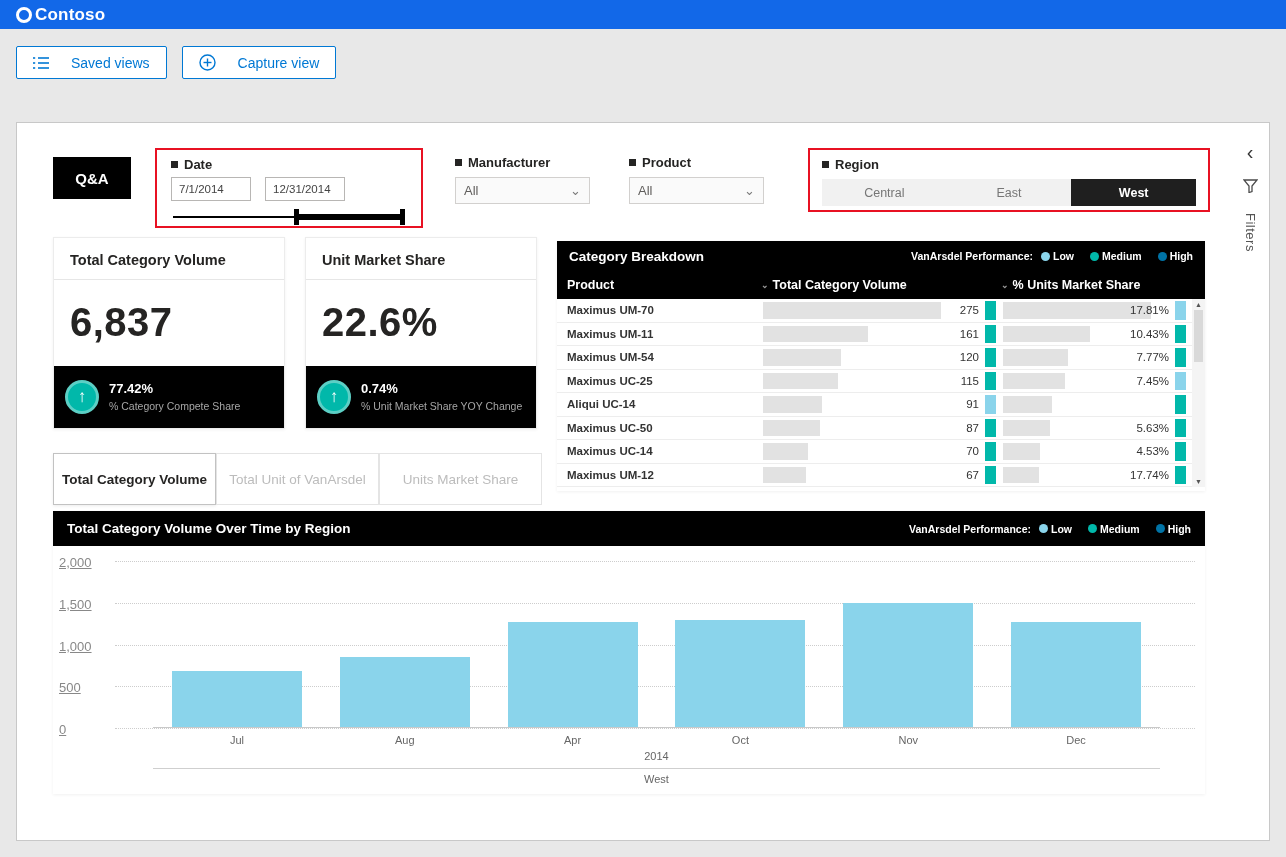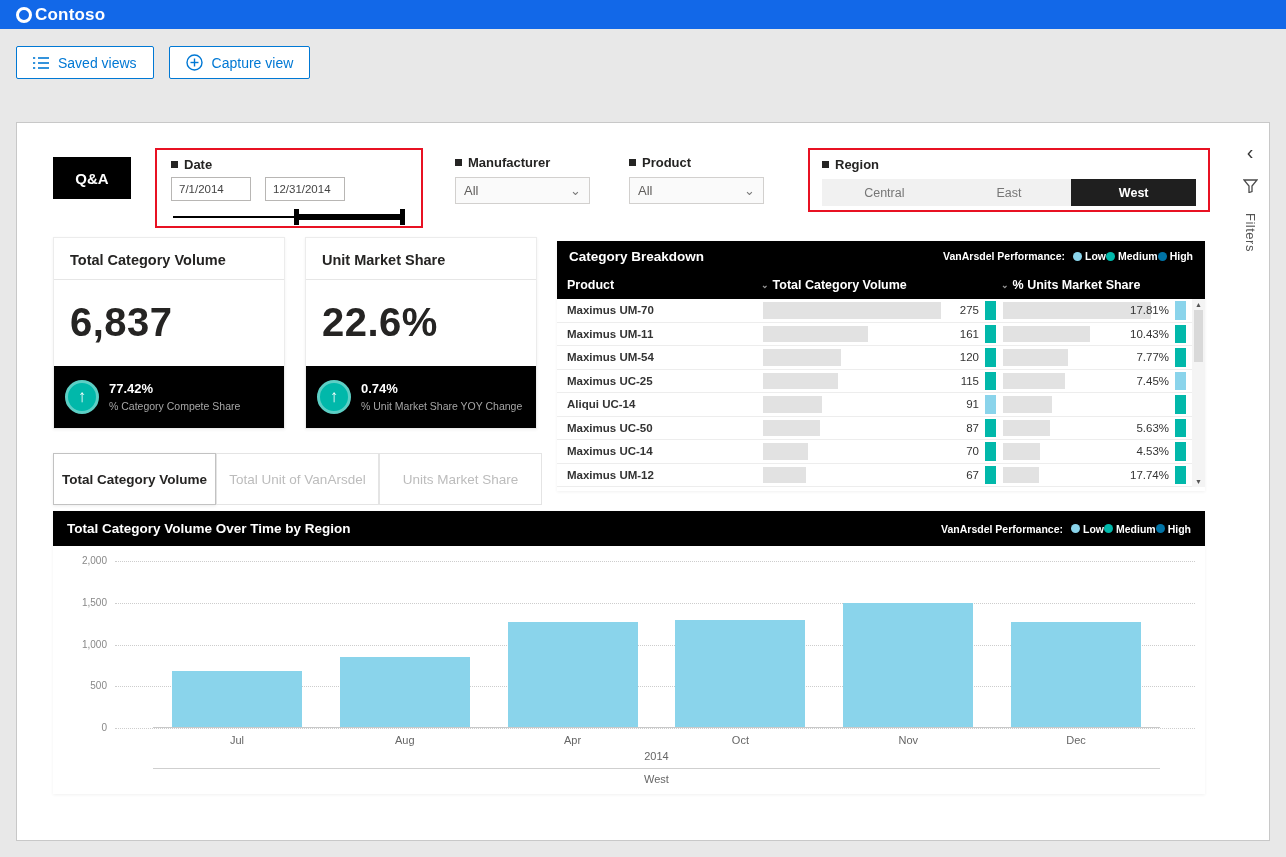--- a/index.html
+++ b/index.html
@@ -13,21 +13,21 @@
   }
   [data-interactable="true"]{ cursor:pointer; }
 
   
   .topbar { height:29px; background:#1268e8; display:flex; align-items:center; padding:0 16px; }
   .logo { display:flex; align-items:center; gap:3px; color:#fff; font-size:17px; font-weight:bold; letter-spacing:.2px; }
   .logo-ring { width:16px; height:16px; border:3px solid #fff; border-radius:50%; display:inline-block; }
 
   
   .toolbar { padding:17px 16px 28px; display:flex; gap:15px; }
-  .tb-btn { display:inline-flex; align-items:center; gap:9px; padding:7px 16px; background:#fff;
+  .tb-btn { display:inline-flex; align-items:center; gap:22px; padding:7px 16px; background:#fff;
             border:1px solid #0078d4; color:#0078d4; font-size:14px; border-radius:2px;
             font-family:"Liberation Sans", sans-serif; }
   .tb-btn svg { display:block; }
 
   
   .card { position:absolute; left:16px; top:122px; width:1254px; height:719px; background:#fff;
           border:1px solid #c8c8c8; }
 
   
   .qna { position:absolute; left:36px; top:34px; width:78px; height:42px; background:#000; color:#fff;
@@ -78,21 +78,21 @@
   .kpi-footer { position:absolute; left:0; right:0; bottom:0; height:62px; background:#000; color:#fff;
                 display:flex; align-items:center; gap:10px; padding:0 11px; }
   .kpi-arrow { width:34px; height:34px; min-width:34px; border-radius:50%; background:#01b8aa;
                border:3px solid #5ccfc5; color:#fff; font-size:17px; font-weight:bold;
                display:flex; align-items:center; justify-content:center; }
   .kpi-delta { font-size:13px; font-weight:bold; line-height:1.5; }
   .kpi-sub { font-size:10.5px; color:#a6a6a6; font-weight:normal; }
 
   
   .legend-wrap { display:flex; align-items:center; gap:8px; font-size:10.5px; font-weight:bold; color:#fff; }
-  .legend-items { display:flex; align-items:center; gap:0; }
+  .legend-items { display:flex; align-items:center; gap:16px; }
   .legend-item { display:flex; align-items:center; gap:3px; }
   .legend-item .dot { width:9px; height:9px; border-radius:50%; display:inline-block; }
 
   
   .cat { position:absolute; left:540px; top:118px; width:648px; height:250px; background:#fff;
          box-shadow:0 1px 3px rgba(0,0,0,.06); }
   .cat-header { height:30px; background:#000; color:#fff; display:flex; align-items:center;
                 justify-content:space-between; padding:0 12px; }
   .cat-title { font-size:13.5px; font-weight:bold; }
   .cat-cols { height:28px; background:#000; color:#fff; display:flex; align-items:center;
@@ -126,21 +126,21 @@
 
   
   .chart { position:absolute; left:36px; top:388px; width:1152px; height:283px; background:#fff;
            box-shadow:0 1px 3px rgba(0,0,0,.06); }
   .chart-header { height:35px; background:#000; color:#fff; display:flex; align-items:center;
                   justify-content:space-between; padding:0 14px; }
   .chart-title { font-size:13.5px; font-weight:bold; }
   .chart-body { position:relative; height:248px; }
   .grid-wrap { position:absolute; left:62px; right:10px; top:15px; height:167px; }
   .grid { position:absolute; left:0; right:0; border-top:1px dotted #cdcdcd; }
-  .ylab { position:absolute; left:-56px; width:48px; text-align:right; font-size:10px; color:#888; }
+  .ylab { position:absolute; left:-56px; width:48px; font-size:13px; color:#888;text-decoration:underline; }
   .plot { position:absolute; left:100px; right:45px; top:15px; height:167px; display:flex;
           align-items:flex-end; border-bottom:1px solid #c9c9c9; }
   .slot { flex:1; display:flex; align-items:flex-end; justify-content:center; height:100%; }
   .vbar { width:130px; }
   .months { position:absolute; left:100px; right:45px; top:188px; display:flex; }
   .mlabel { flex:1; text-align:center; font-size:11px; color:#666; align-items:center; justify-content:center; display:flex; }
   .yearlab { position:absolute; left:100px; right:45px; top:204px; text-align:center; font-size:11px; color:#666; }
   .xdivider { position:absolute; left:100px; right:45px; top:222px; border-top:1px solid #cfcfcf; }
   .regionlab { position:absolute; left:100px; right:45px; top:227px; text-align:center; font-size:11px; color:#666; }
 </style>

